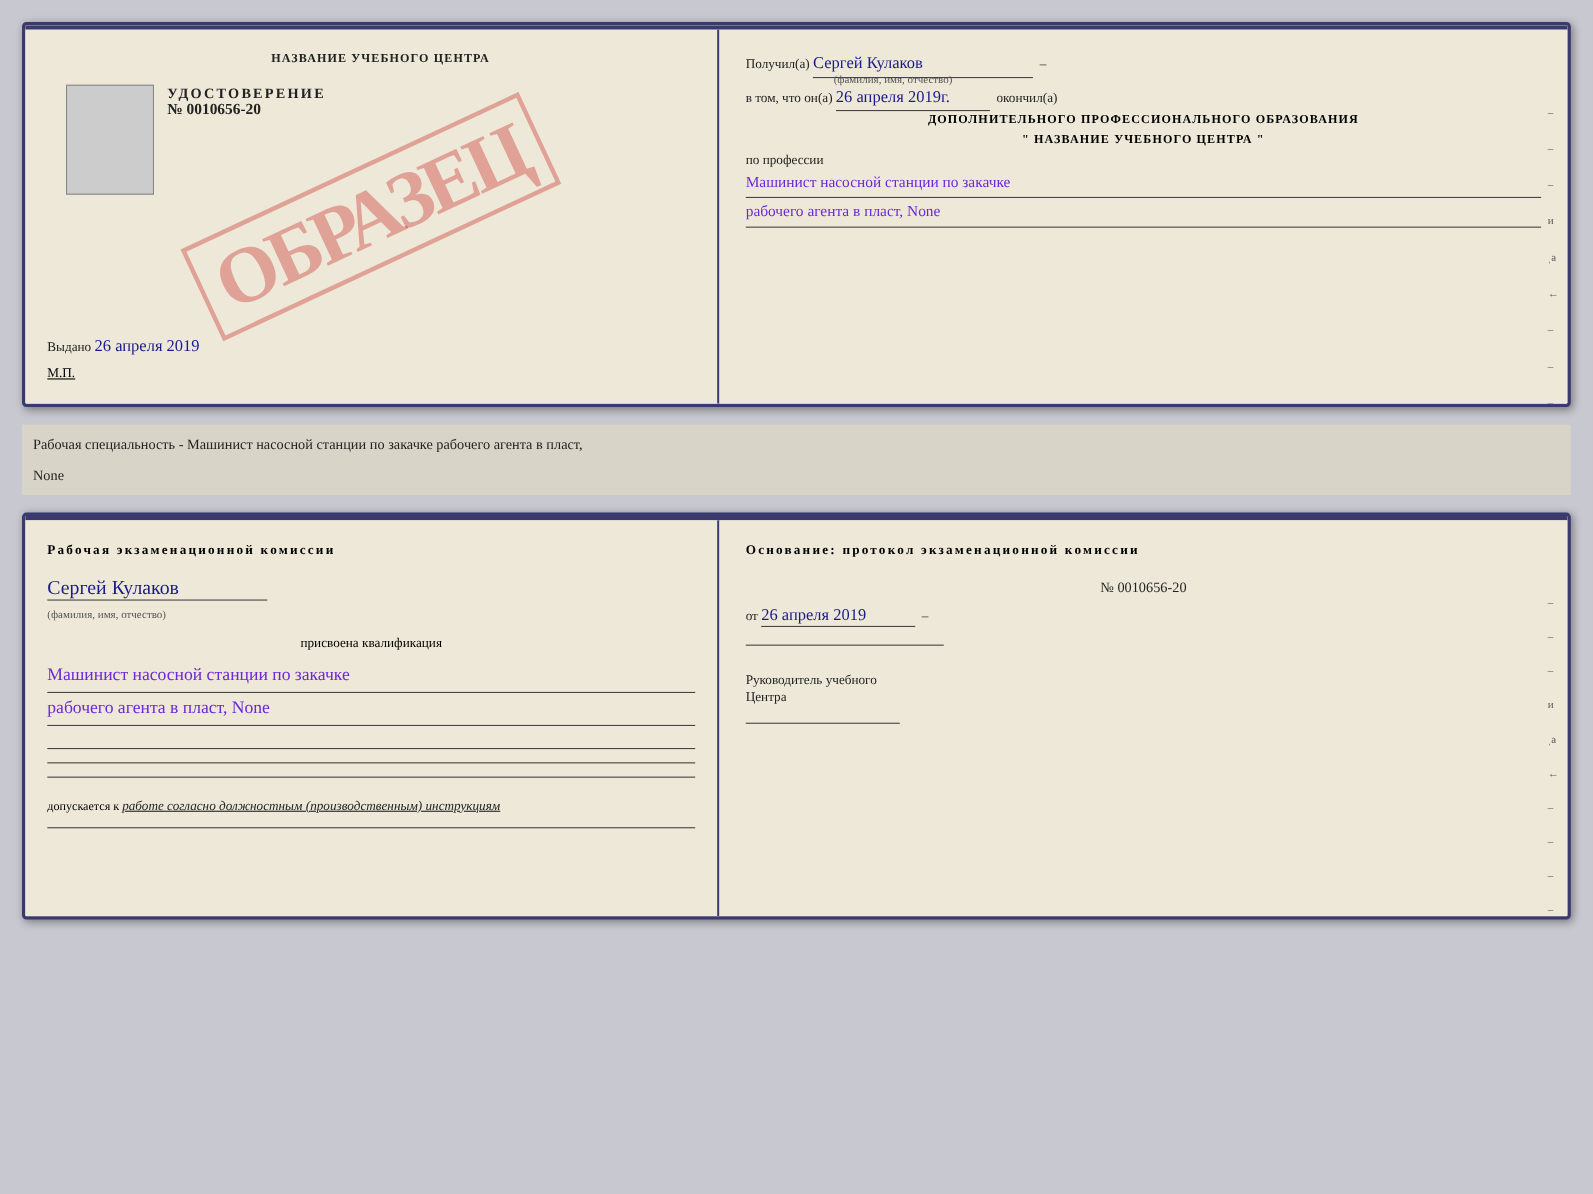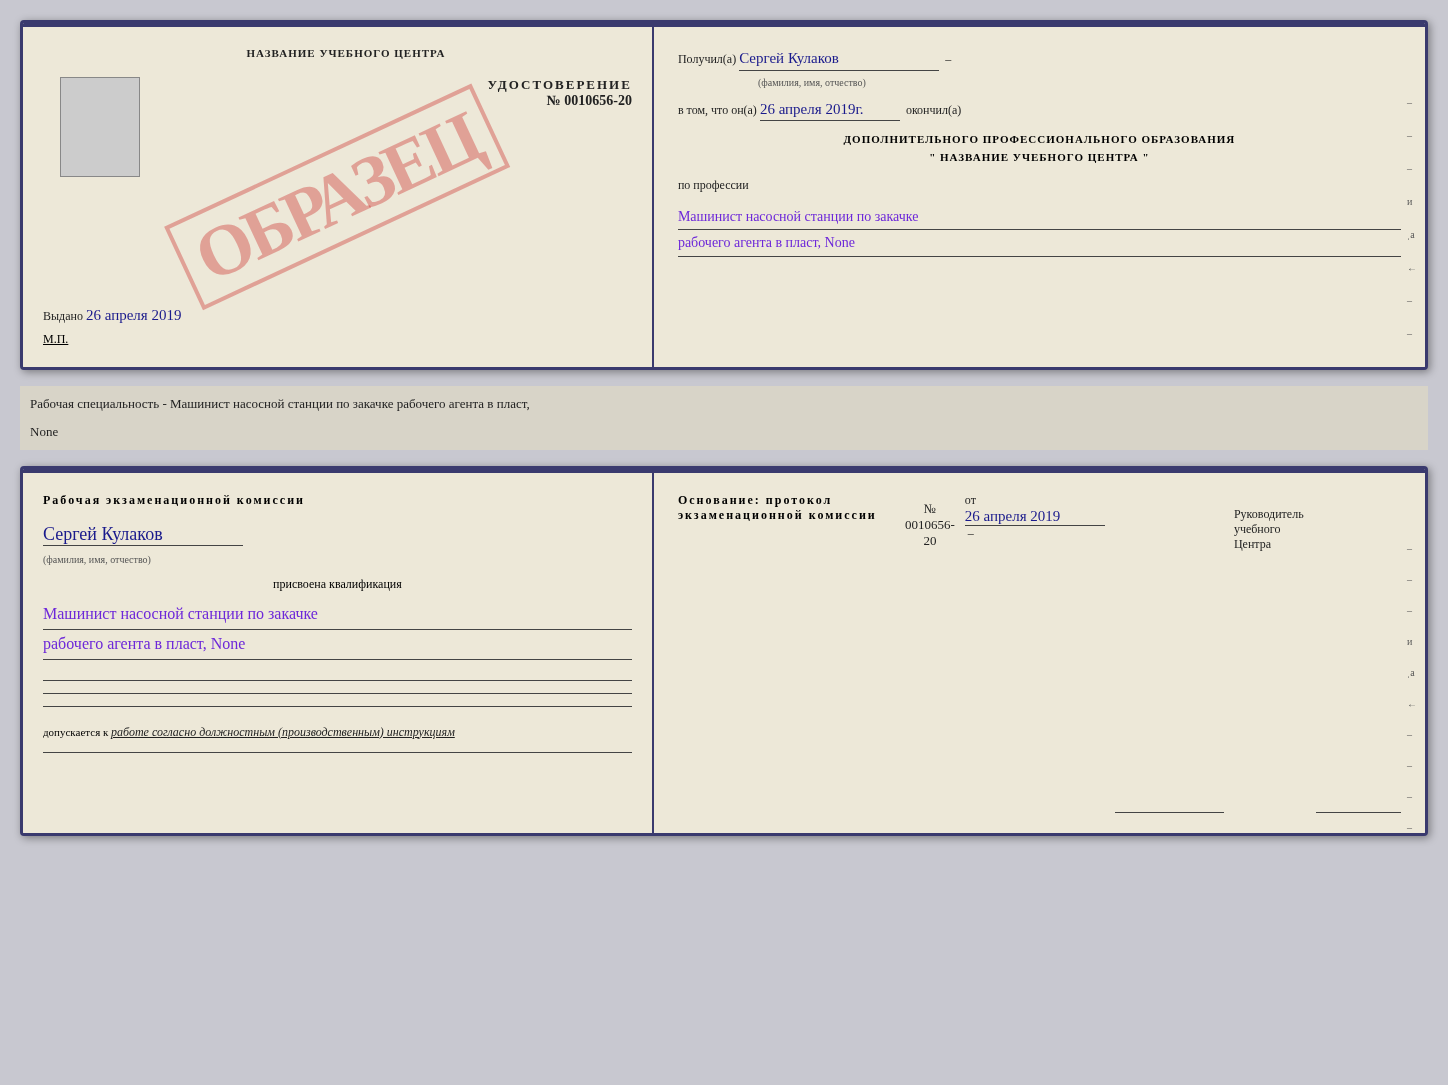--- a/index.html
+++ b/index.html
@@ -59,21 +59,21 @@
       letter-spacing: -4px;
       user-select: none;
       white-space: nowrap;
       z-index: 2;
       border: 4px solid rgba(200, 30, 30, 0.35);
       padding: 6px 14px;
       line-height: 1;
     }
 
     .cert-block {
-      text-align: right;
+      text-align: left;
       z-index: 3;
     }
 
     .cert-label {
       font-size: 13px;
       font-weight: bold;
       letter-spacing: 2px;
       color: #222;
     }
 
@@ -105,21 +105,20 @@
       text-decoration: underline;
     }
 
     
     .right-panel {
       width: 55%;
       background: #ede8d8;
       padding: 20px 24px;
       display: flex;
       flex-direction: column;
-      gap: 10px;
       position: relative;
     }
 
     .right-panel .field-line {
       font-size: 12px;
       color: #222;
       line-height: 1.5;
     }
 
     .handwritten {
@@ -173,21 +172,21 @@
       display: flex;
       flex-direction: column;
       gap: 8px;
     }
 
     .bottom-right {
       width: 55%;
       background: #ede8d8;
       padding: 20px 24px;
       display: flex;
-      flex-direction: row;
+      flex-direction: column;
       gap: 10px;
     }
 
     .spaced-text {
       letter-spacing: 2px;
       font-size: 12px;
       font-weight: bold;
     }
 
     .signature-line {

